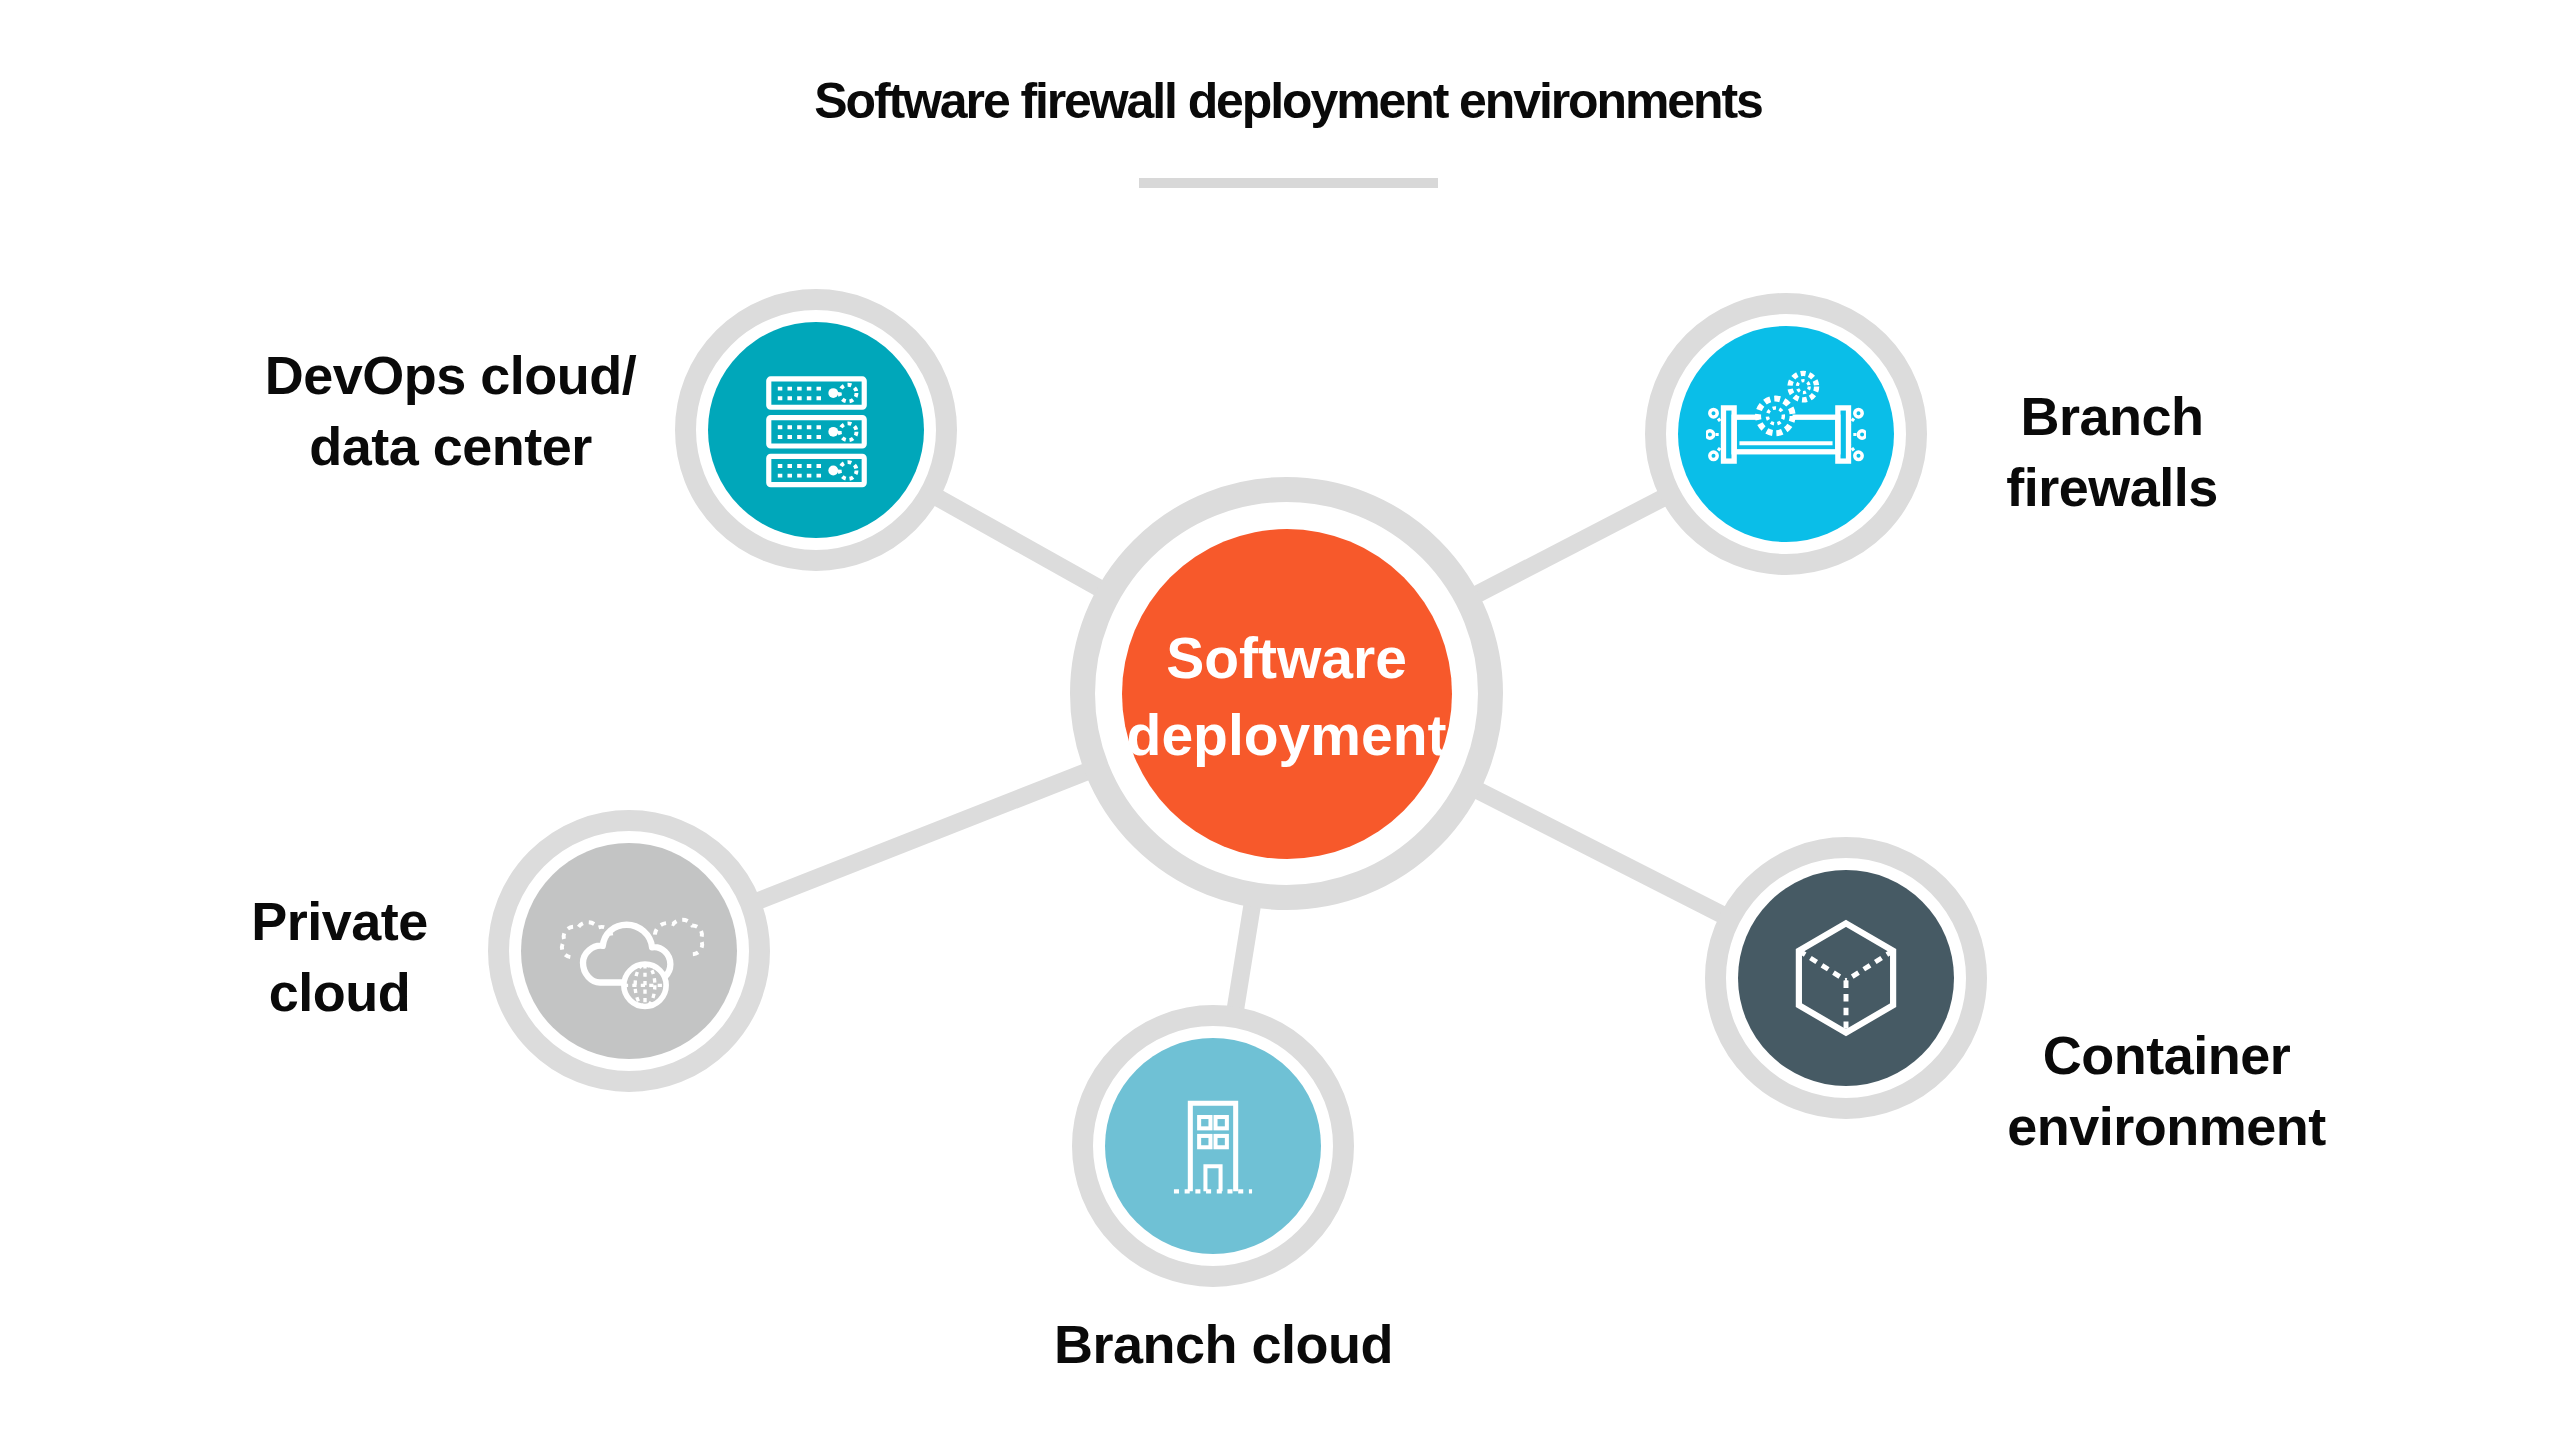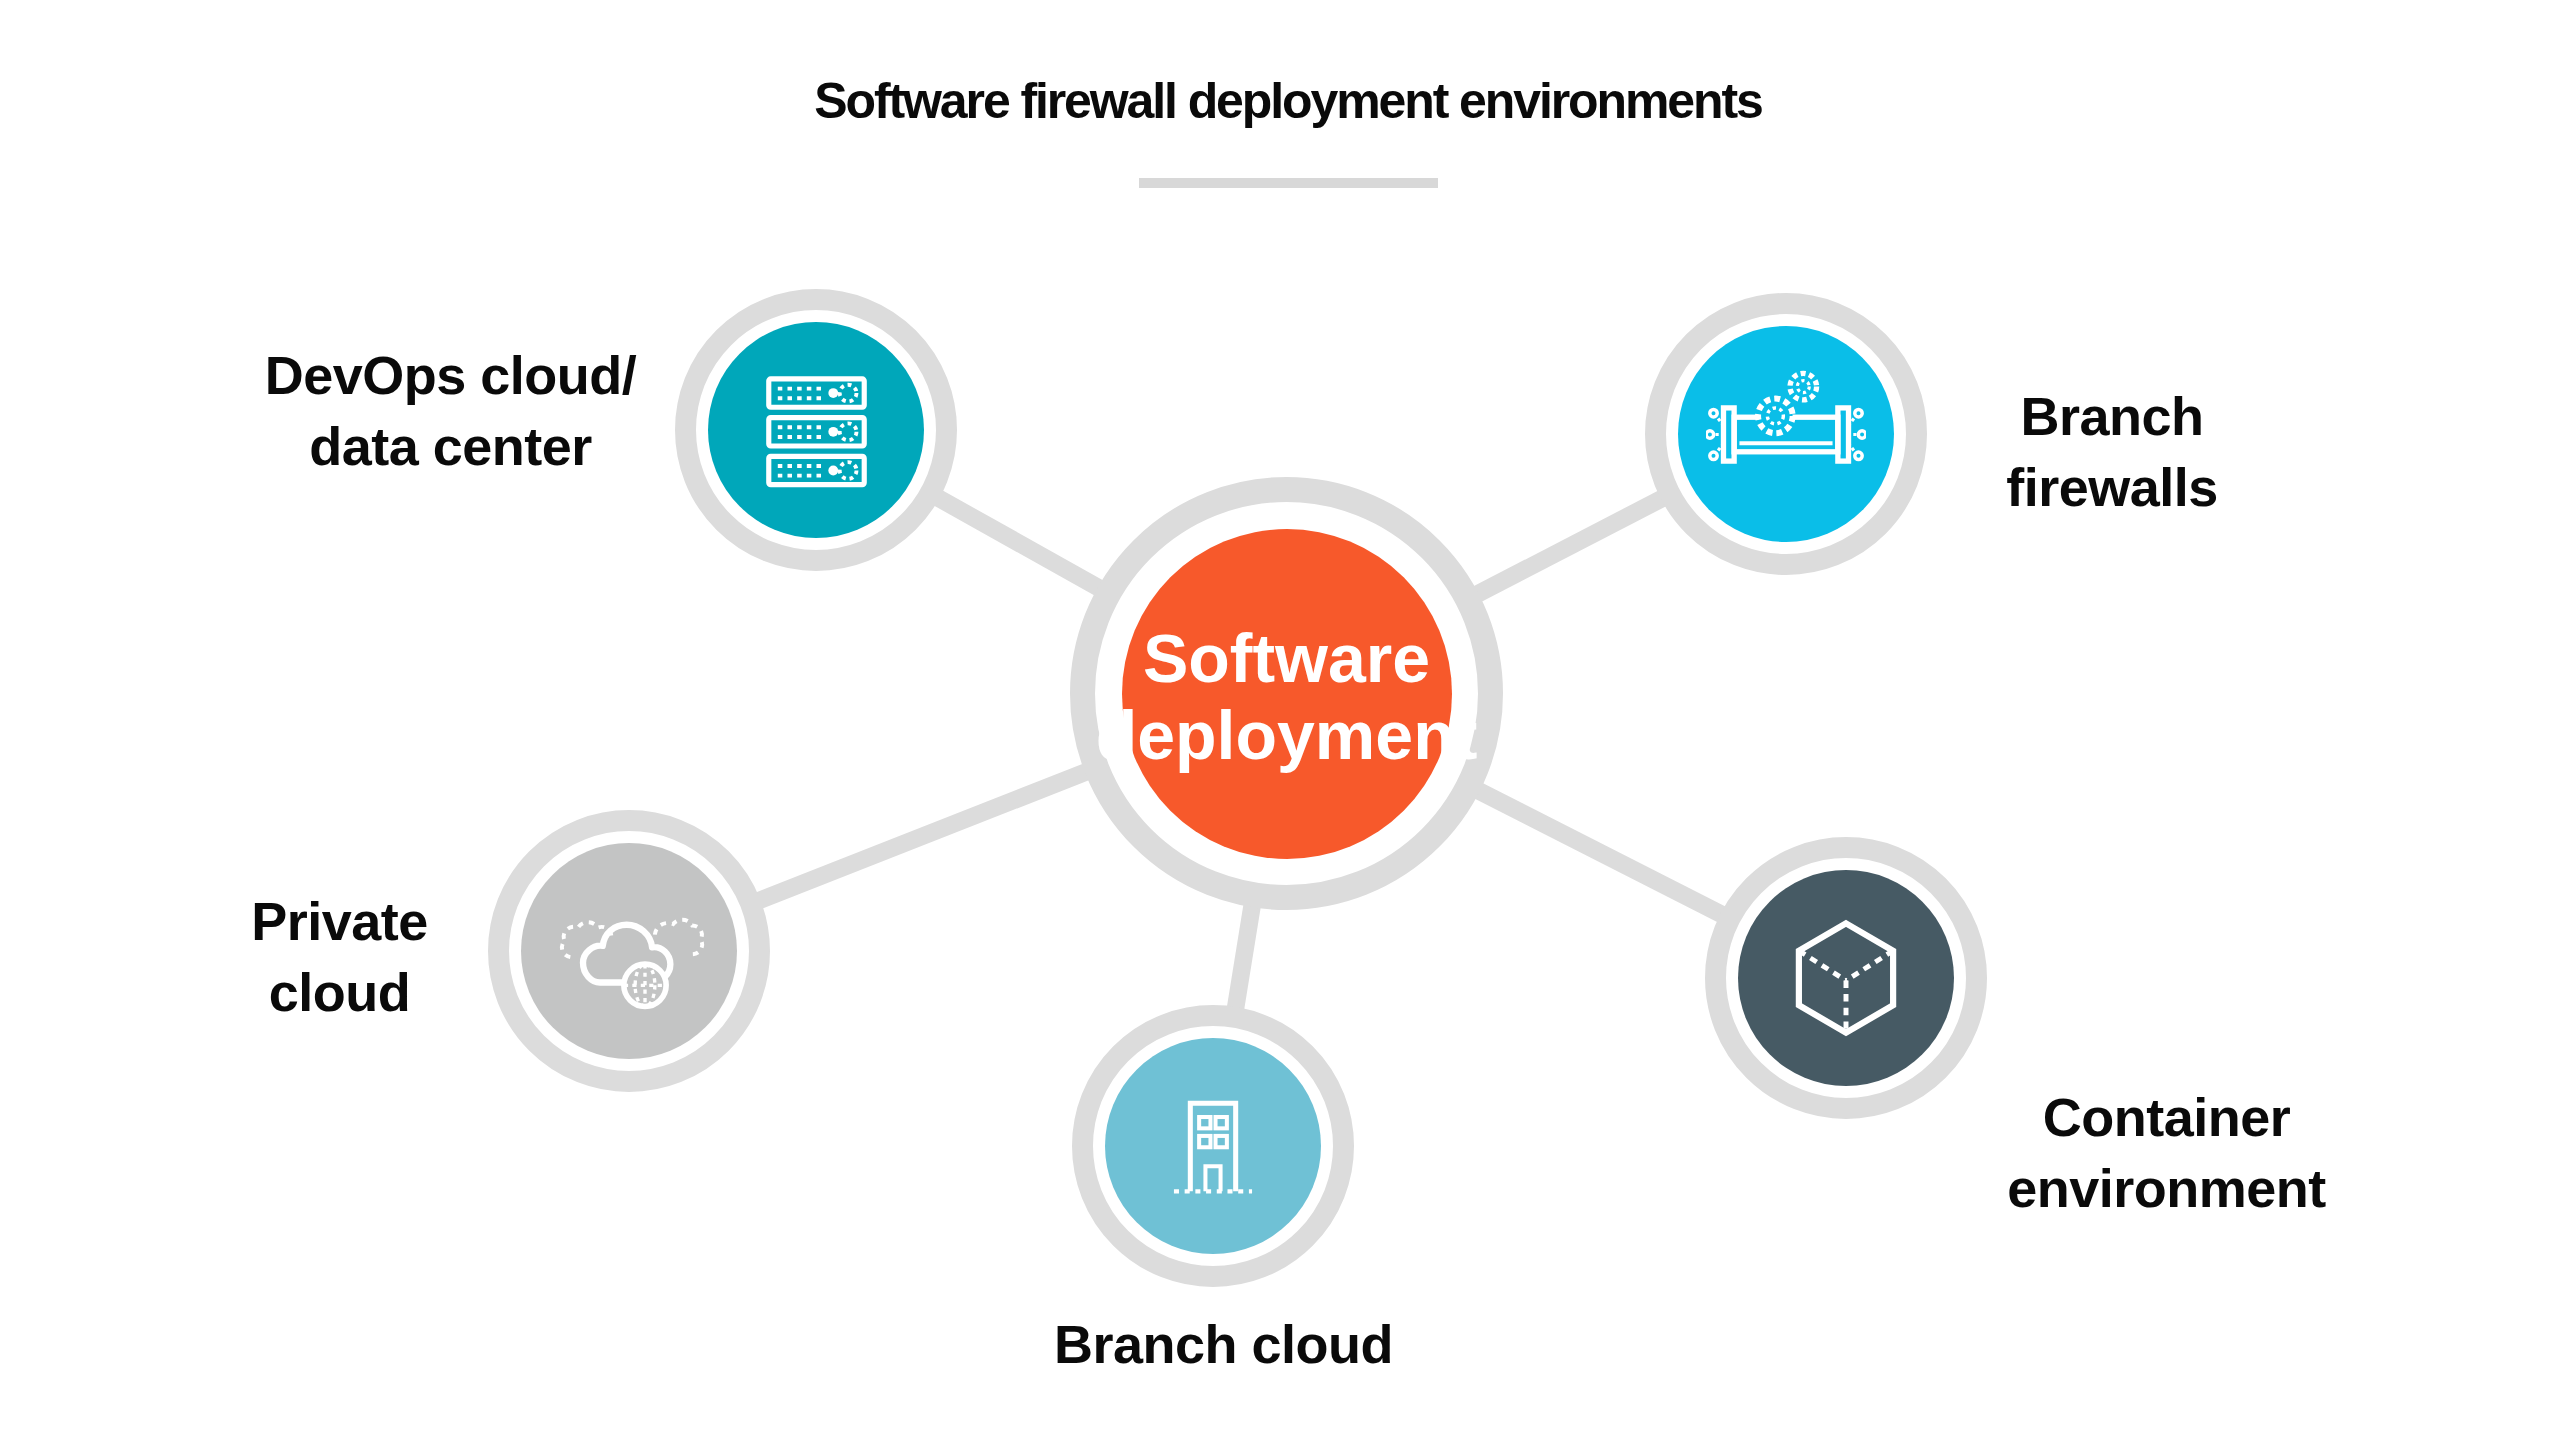--- a/index.html
+++ b/index.html
@@ -24,21 +24,21 @@
   }
   .node.center { width: 433px; height: 433px; border-width: 25px; }
   .bubble {
     position: absolute; left: 50%; top: 50%; transform: translate(-50%, -50%);
     width: 216px; height: 216px; border-radius: 50%;
     display: flex; align-items: center; justify-content: center;
     flex-direction: column;
   }
   .node.center .bubble { width: 330px; height: 330px; }
   .center-text {
-    color: #ffffff; font-size: 68px; font-weight: 700; line-height: 77px;
+    color: #ffffff; font-size: 57px; font-weight: 700; line-height: 77px;
     text-align: center; padding-top: 7.2px;
   }
   .center-text span { display: block; }
   .label {
     position: absolute; color: #0a0a0a; font-size: 54px; font-weight: 700;
     line-height: 71px; text-align: center; z-index: 3; letter-spacing: -0.5px;
   }
   .label span { display: block; }
   .icon-svg { display: block; }
 </style>
@@ -182,19 +182,19 @@
       <svg class="icon-svg" width="124" height="124" viewBox="0 0 100 100" fill="none">
         <g stroke="#ffffff">
           <path d="M 50 6 L 88 28 V 72 L 50 94 L 12 72 V 28 Z" stroke-width="5" stroke-linejoin="miter"></path>
           <line x1="12" y1="28" x2="50" y2="52" stroke-width="4" stroke-dasharray="6 5"></line>
           <line x1="88" y1="28" x2="50" y2="52" stroke-width="4" stroke-dasharray="6 5"></line>
           <line x1="50" y1="52" x2="50" y2="94" stroke-width="4" stroke-dasharray="6 5"></line>
         </g>
       </svg>
     </div>
   </div>
-  <div class="label" style="left:1806px; top:1082px; width:721px;">
+  <div class="label" style="left:1806px; top:1020px; width:721px;">
     <span>Container</span>
     <span>environment</span>
   </div>
 
 </div>
 
 
 </body></html>

